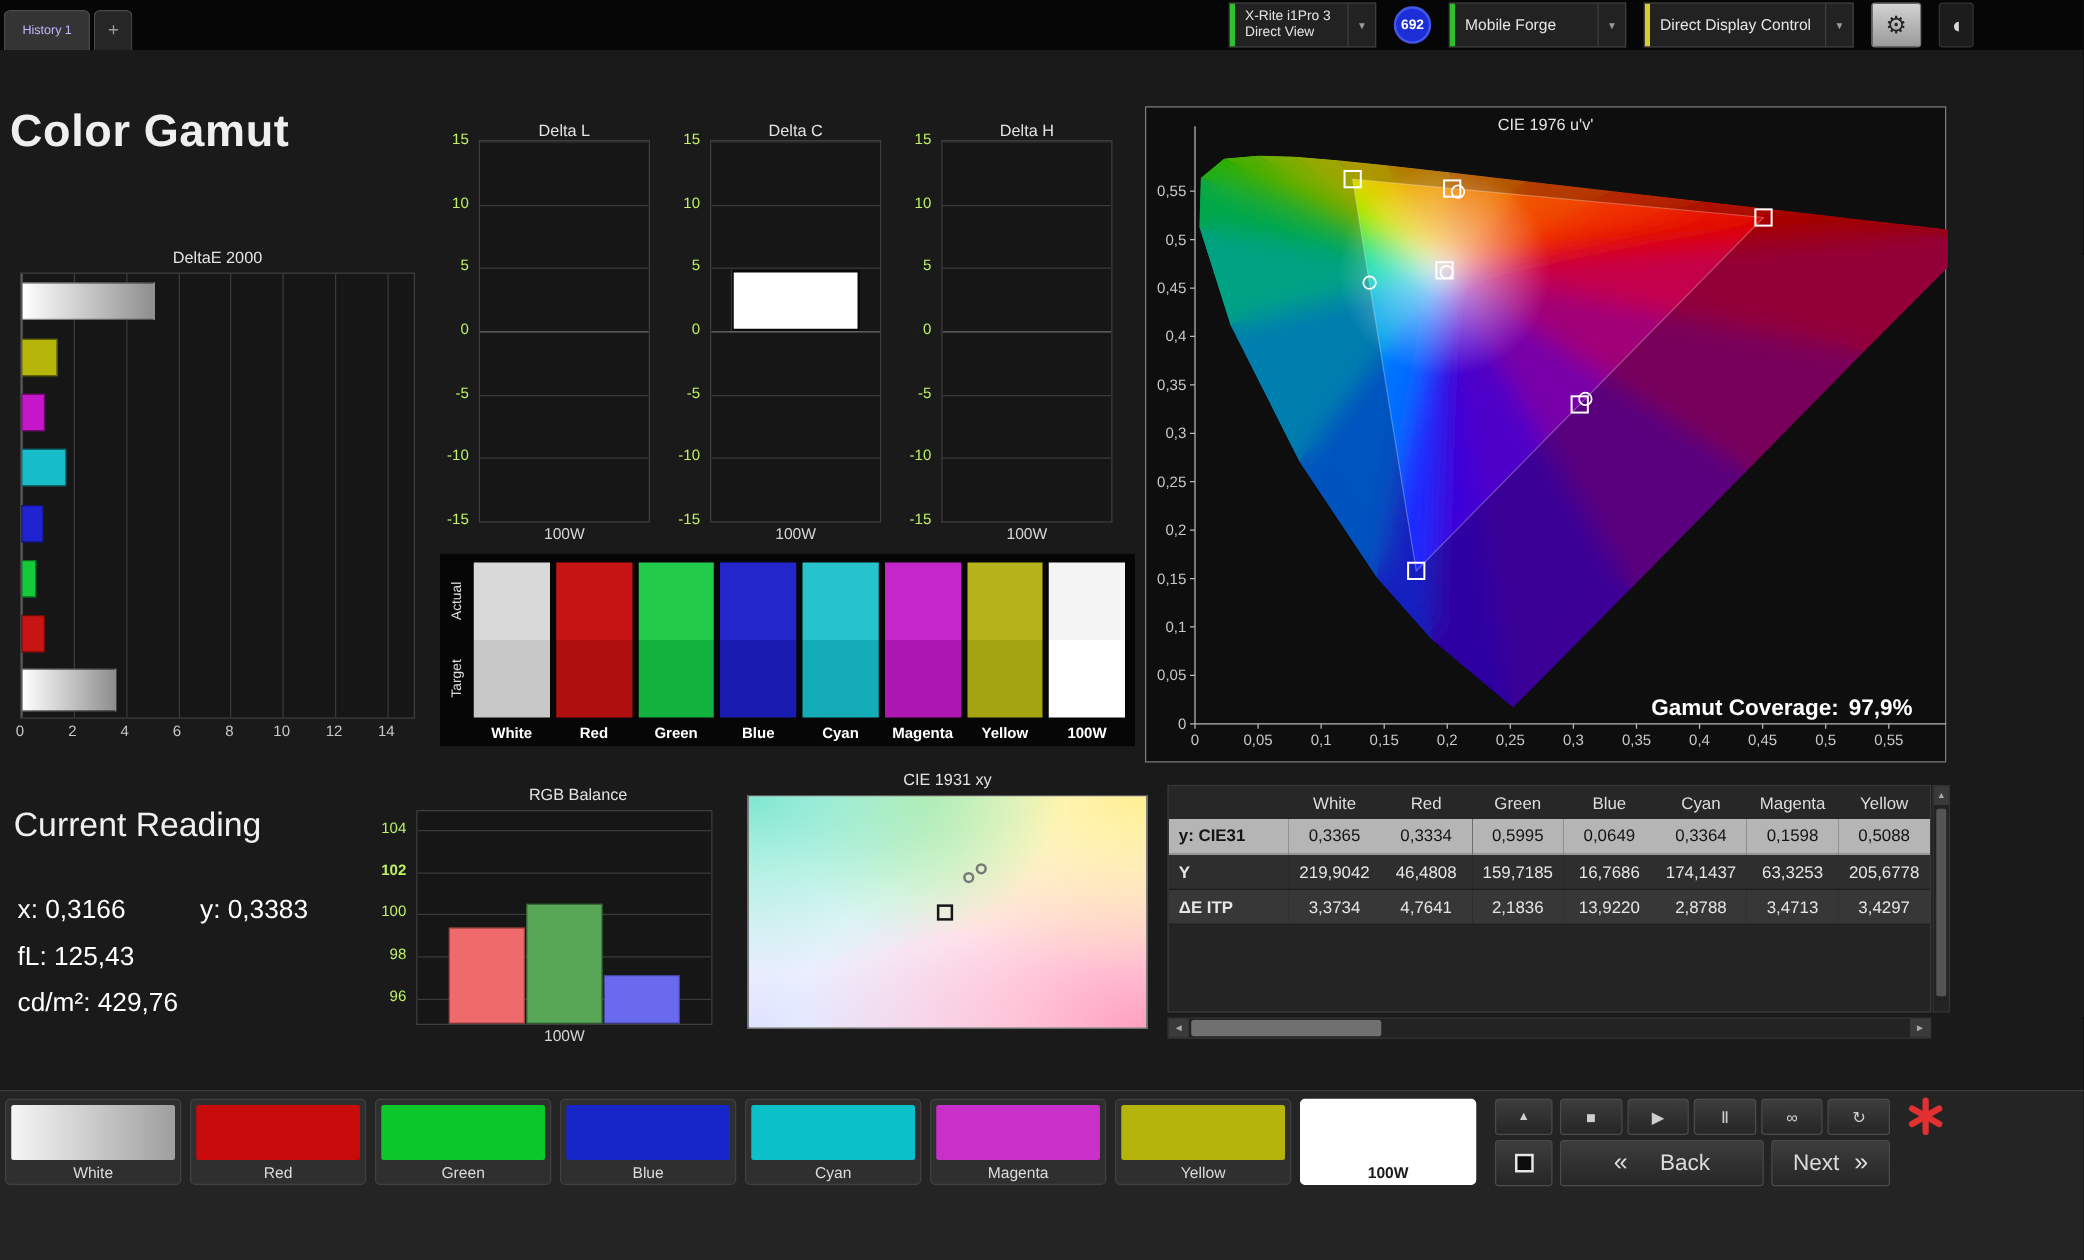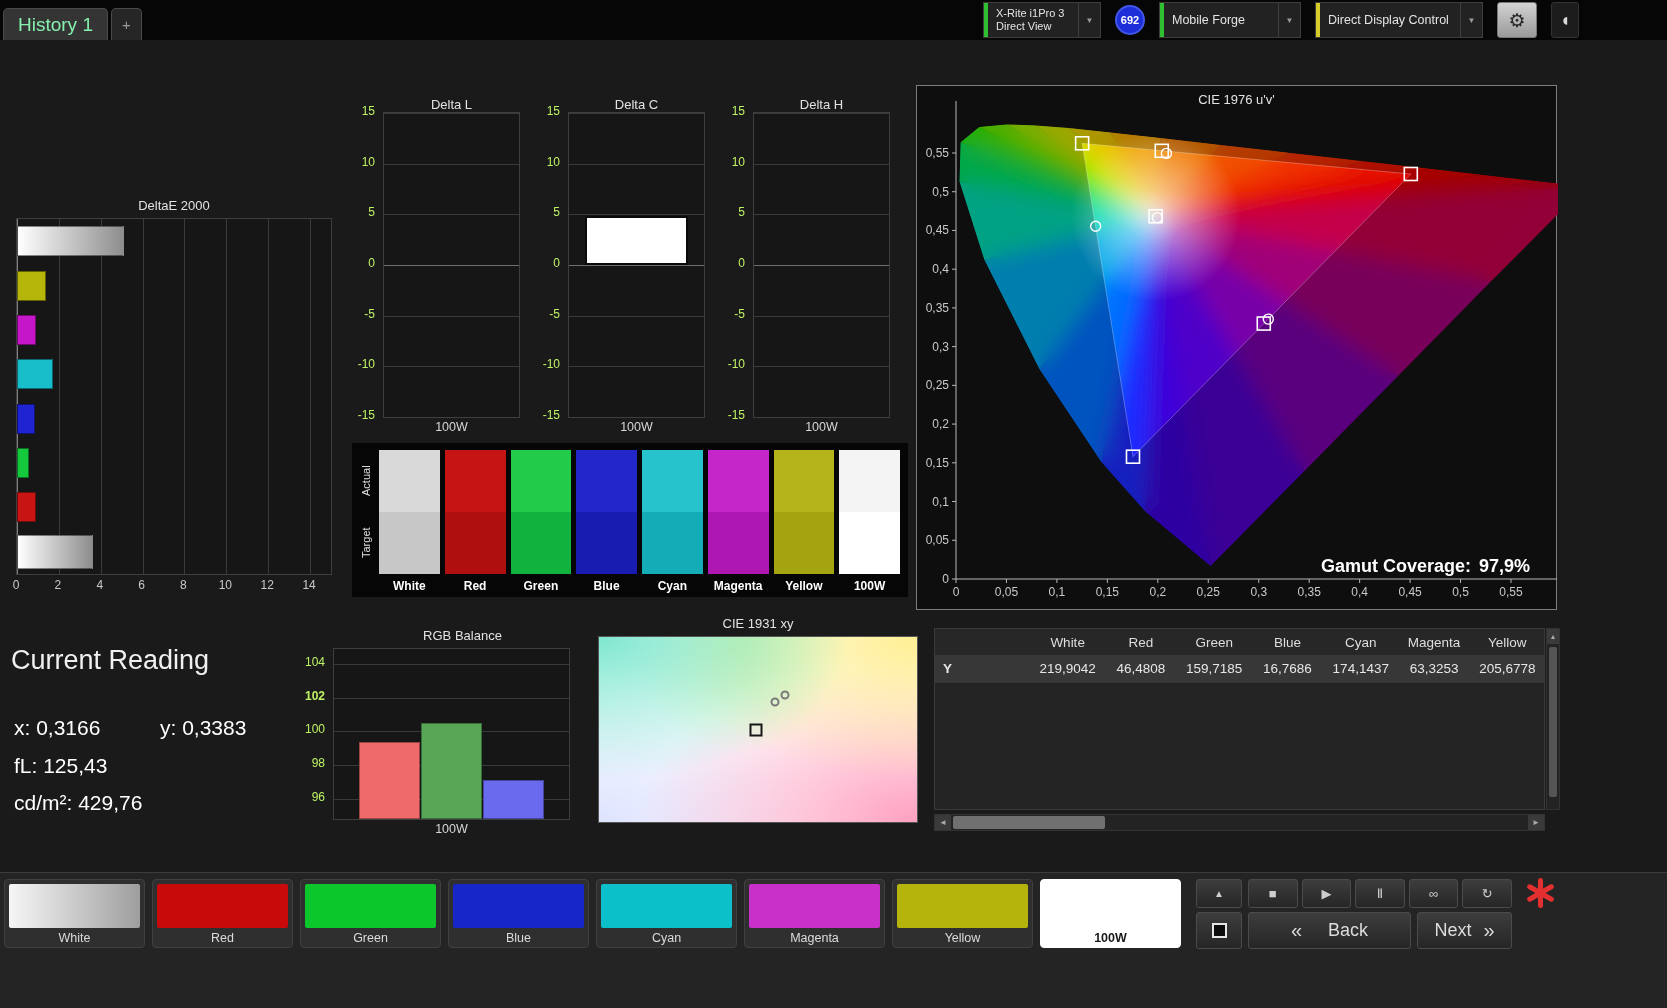--- a/index.html
+++ b/index.html
@@ -2,21 +2,21 @@
 <html><head>
 <meta charset="utf-8">
 <style>
   *{box-sizing:border-box;margin:0;padding:0}
   html,body{background:#000}
   .screen{position:relative;width:1667px;height:1008px;background:#1a1a1a;overflow:hidden;
           font-family:"Liberation Sans",sans-serif;color:#e6e6e6}
   
   .topbar{position:absolute;left:0;top:0;width:1667px;height:40px;background:#060606;display:flex;align-items:flex-end}
   .tab{height:32px;background:#343434;border:1px solid #4a4a4a;border-bottom:none;border-radius:5px 5px 0 0;
-       display:flex;align-items:center;padding:0 14px;font-size:19px;color:#86efac;margin-left:3px;cursor:default}
+       display:flex;align-items:center;padding:0 14px;font-size:10px;color:#c4b5fd;margin-left:3px;cursor:default}
   .tab.add{padding:0 10px;background:#262626;color:#9a9a9a;font-size:15px}
   .cluster{position:absolute;right:88px;top:2px;height:36px;display:flex;align-items:center;gap:14px}
   .drop{position:relative;height:36px;background:#222;border:1px solid #3e3e3e;display:flex;align-items:center;
         padding:0 30px 0 12px;font-size:12.5px;color:#e4e4e4}
   .ind{position:absolute;left:0;top:0;bottom:0;width:4px}
   .chevbox{position:absolute;right:0;top:0;bottom:0;width:22px;border-left:1px solid #3e3e3e;
            display:flex;align-items:center;justify-content:center;color:#9a9a9a;font-size:8px}
   .twol{display:flex;flex-direction:column;line-height:13px;font-size:11px}
   .badge{width:30px;height:30px;border-radius:50%;background:#1c2ed8;border:2px solid #4256e8;color:#fff;
          font-size:11px;font-weight:bold;display:flex;align-items:center;justify-content:center}
@@ -135,20 +135,21 @@
       </div>
       <div class="gearbtn">
           <span>⚙</span>
         </div>
       <div class="ptoggle">
           <span>◖</span>
         </div>
     </div>
   </header>
 
+  <h1 class="page-title">Color Gamut</h1>
 
   <div class="c-title" style="left:16px;top:198px;width:316px">DeltaE 2000</div>
   <div class="plot" id="deltae-plot" style="left:16px;top:218px;width:316px;height:357px">
       <div class="vline axis" style="left: 0px;"></div>
       <div class="vline" style="left: 41.8667px;"></div>
       <div class="vline" style="left: 83.7333px;"></div>
       <div class="vline" style="left: 125.6px;"></div>
       <div class="vline" style="left: 167.467px;"></div>
       <div class="vline" style="left: 209.333px;"></div>
       <div class="vline" style="left: 251.2px;"></div>
@@ -443,29 +444,49 @@
             <th>White</th>
             <th>Red</th>
             <th>Green</th>
             <th>Blue</th>
             <th>Cyan</th>
             <th>Magenta</th>
             <th>Yellow</th>
           </tr>
         </thead>
       <tbody id="tbody">
+          <tr class="hl">
+            <td class="rowlabel">y: CIE31</td>
+            <td>0,3365</td>
+            <td>0,3334</td>
+            <td>0,5995</td>
+            <td>0,0649</td>
+            <td>0,3364</td>
+            <td>0,1598</td>
+            <td>0,5088</td>
+          </tr>
           <tr>
             <td class="rowlabel">Y</td>
             <td>219,9042</td>
             <td>46,4808</td>
             <td>159,7185</td>
             <td>16,7686</td>
             <td>174,1437</td>
             <td>63,3253</td>
             <td>205,6778</td>
+          </tr>
+          <tr>
+            <td class="rowlabel">ΔE ITP</td>
+            <td>3,3734</td>
+            <td>4,7641</td>
+            <td>2,1836</td>
+            <td>13,9220</td>
+            <td>2,8788</td>
+            <td>3,4713</td>
+            <td>3,4297</td>
           </tr>
         </tbody>
     </table>
   </div>
   <div class="vscroll">
     <div class="vbtn">▲</div>
     <div class="vthumb"></div>
   </div>
   <div class="hscroll">
     <div class="sbtn">◄</div>

